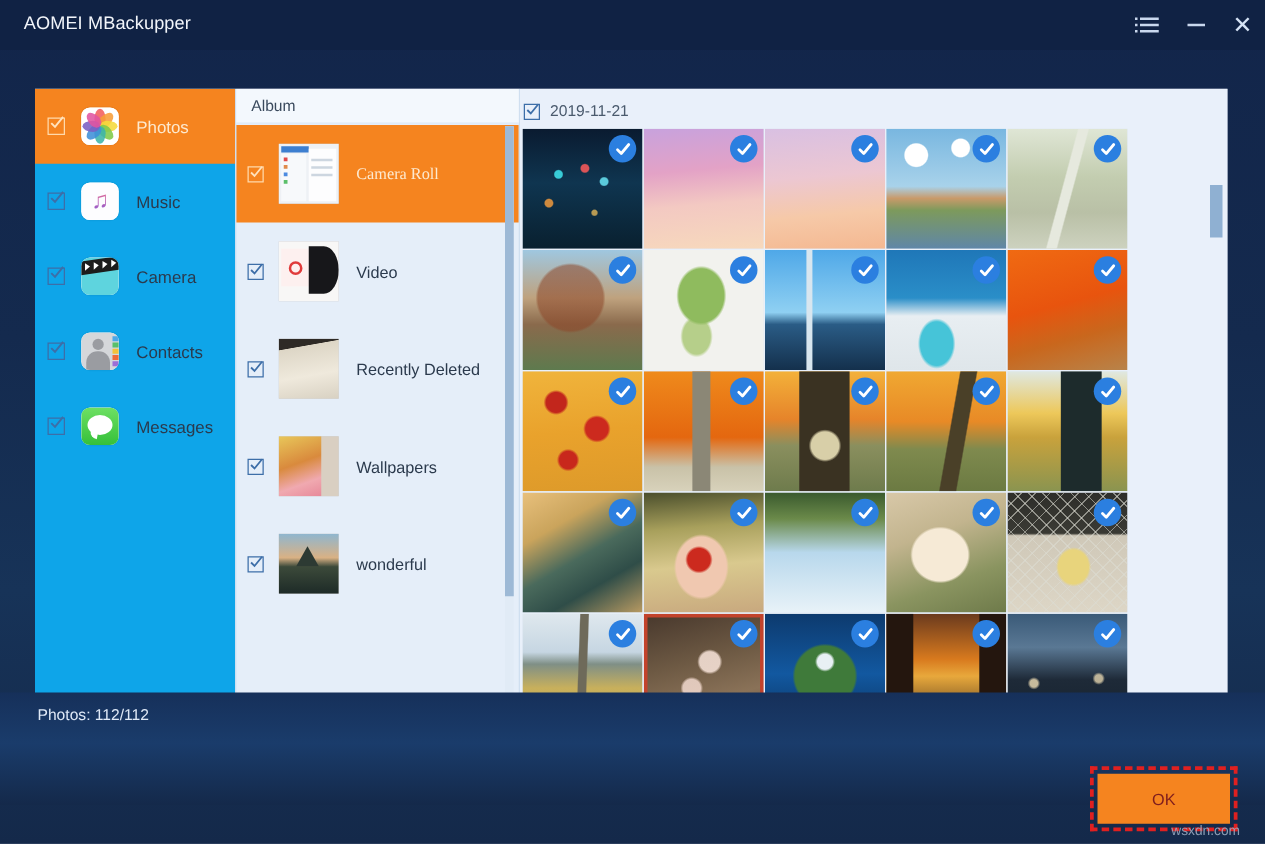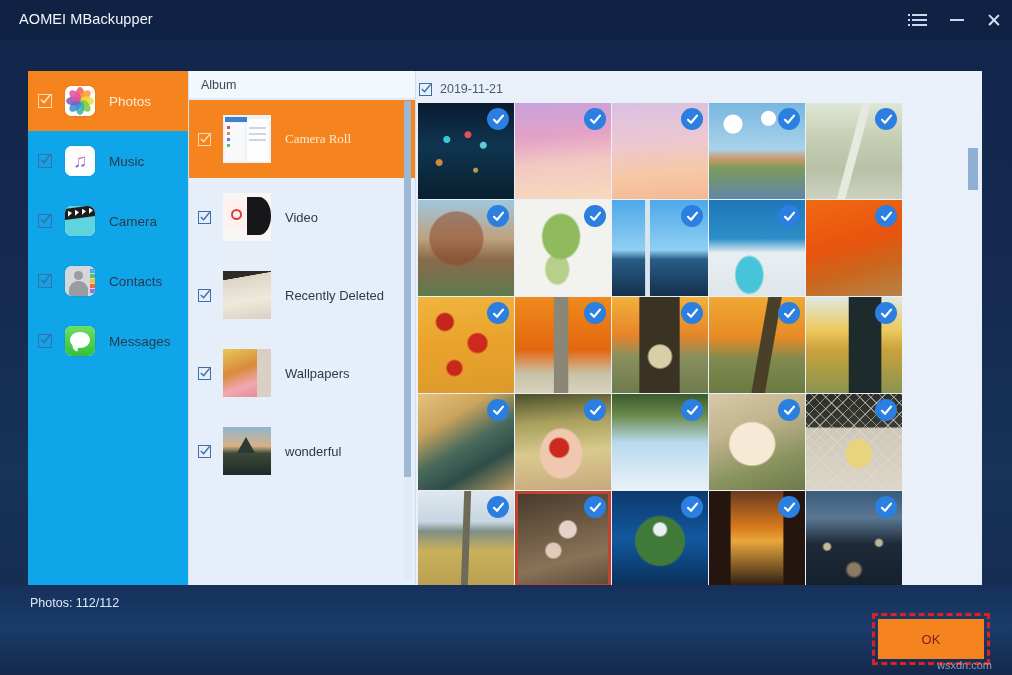--- a/index.html
+++ b/index.html
@@ -193,21 +193,21 @@
   #photo-scroll-track {
     position:absolute; right:4px; top:4px; width:10px; bottom:4px; background:#e9f0fa;
   }
   #photo-scroll-thumb {
     position:absolute; right:4px; top:77px; width:10px; height:42px;
     background:#8fb0d2; cursor:pointer;
   }
 
   
   #footer {
-    position:absolute; left:0; top:585px; width:1012px; height:90px;
+    position:absolute; left:0; top:554px; width:1012px; height:90px;
     background: linear-gradient(180deg,#16305a 0%, #1a3c6b 45%, #14294a 100%);
   }
   #status-text {
     position:absolute; left:30px; top:11px; font-size:12.5px; color:#dfe9f7;
   }
   #ok-highlight {
     position:absolute; left:872px; top:613px; width:118px; height:52px;
     border:3px dashed #e02020;
   }
   #ok-button {

